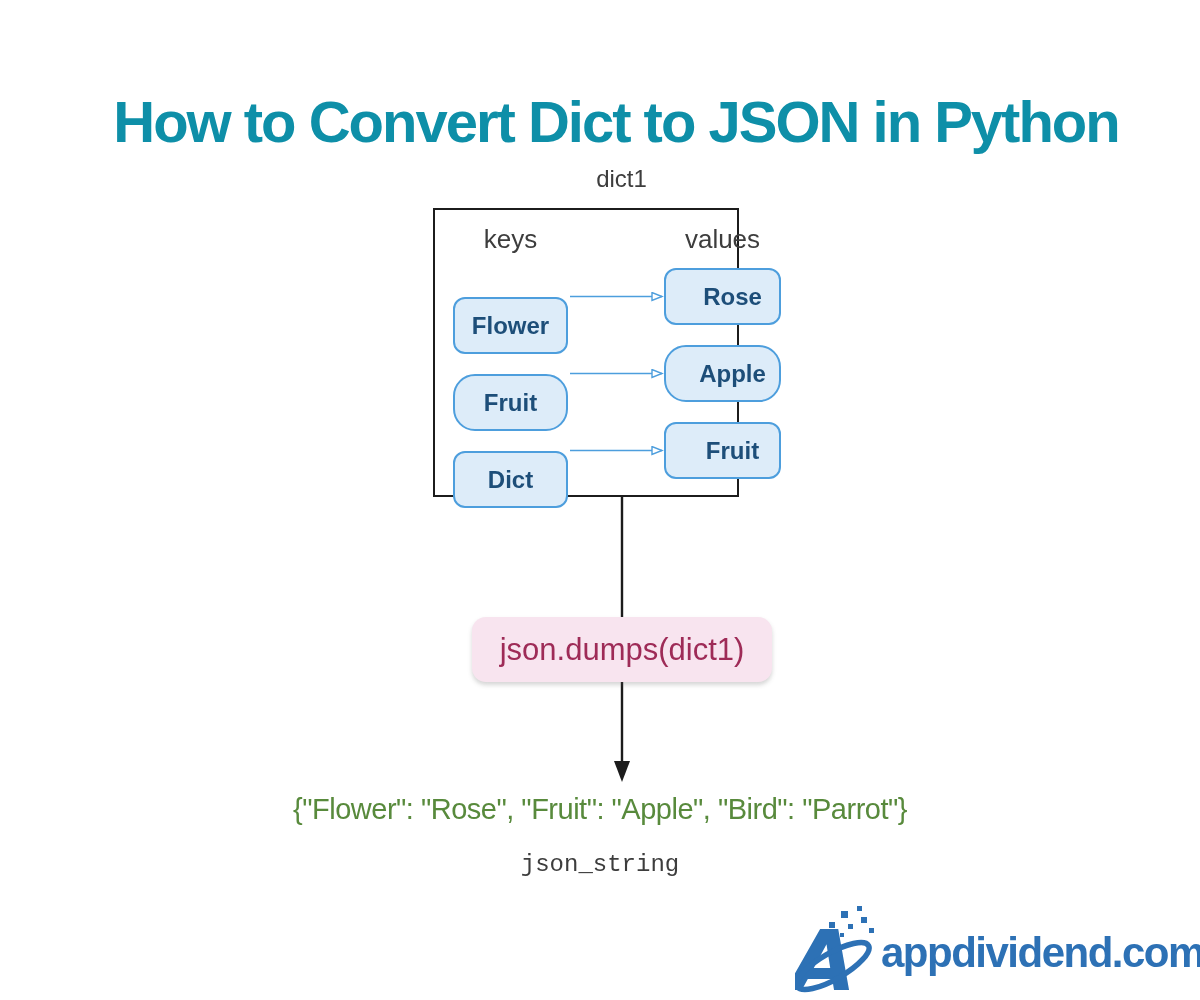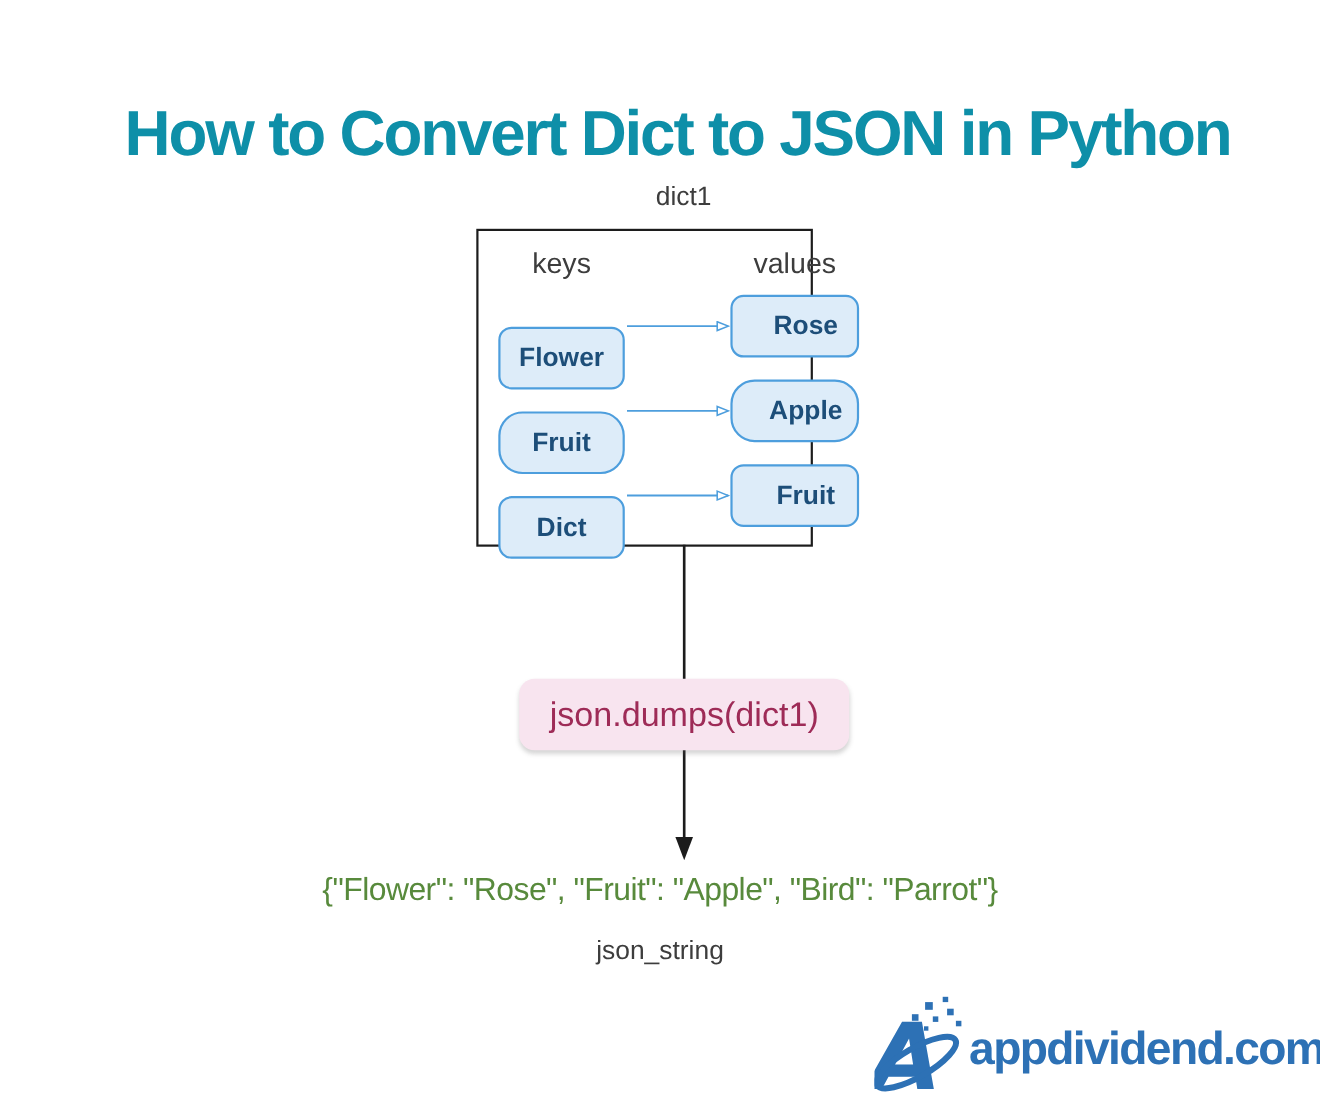--- a/index.html
+++ b/index.html
@@ -56,21 +56,21 @@
     z-index:2;
   }
   .json-output{
     position:absolute;top:793px;left:0;width:1200px;
     text-align:center;
     font-size:29px;letter-spacing:-0.5px;
     color:var(--output-green,#588a3c);
   }
   .output-label{
     position:absolute;top:851px;left:0;width:1200px;
-    text-align:center;font-size:24px;color:var(--label-gray,#3d3d3d);
+    text-align:center;font-size:24px;color:var(--label-gray,#3d3d3d);font-family:Liberation Mono, monospace;
   }
   .brand{
     position:absolute;left:795px;top:906px;
     display:flex;align-items:center;
   }
   .brand-text{
     font-size:42px;font-weight:bold;letter-spacing:-1.5px;
     color:var(--brand-blue,#2d71b5);
     margin-left:4px;
   }

